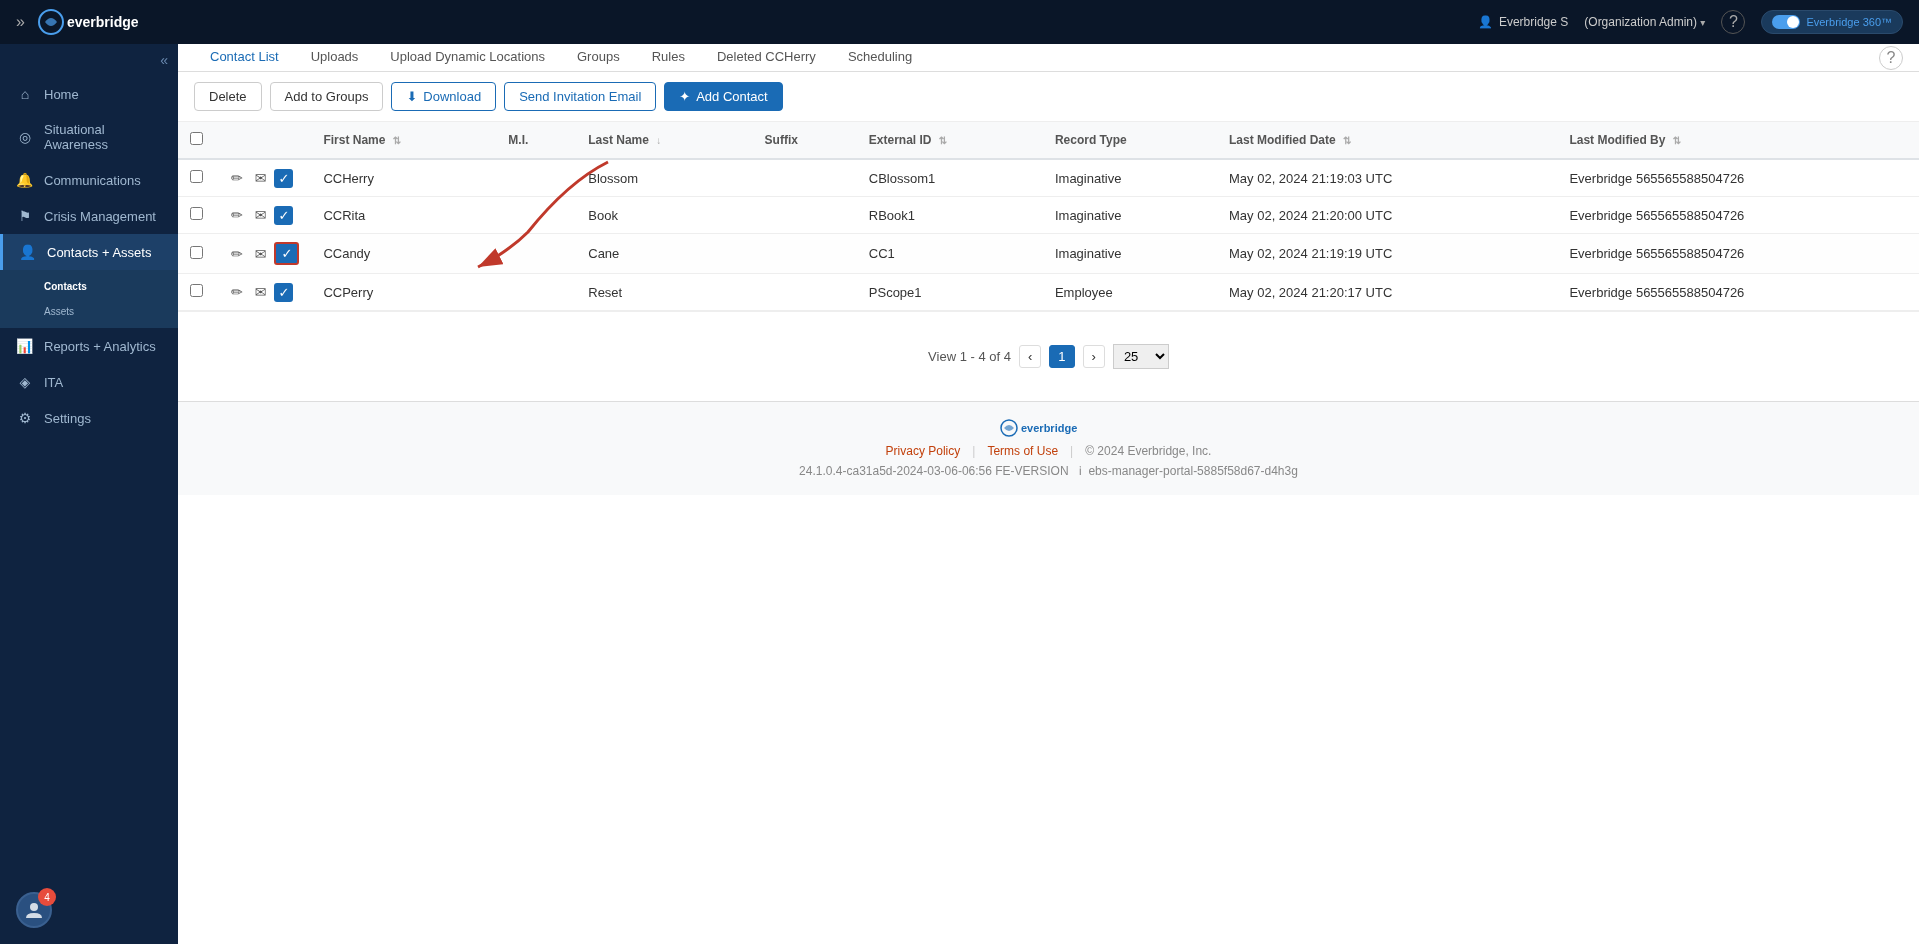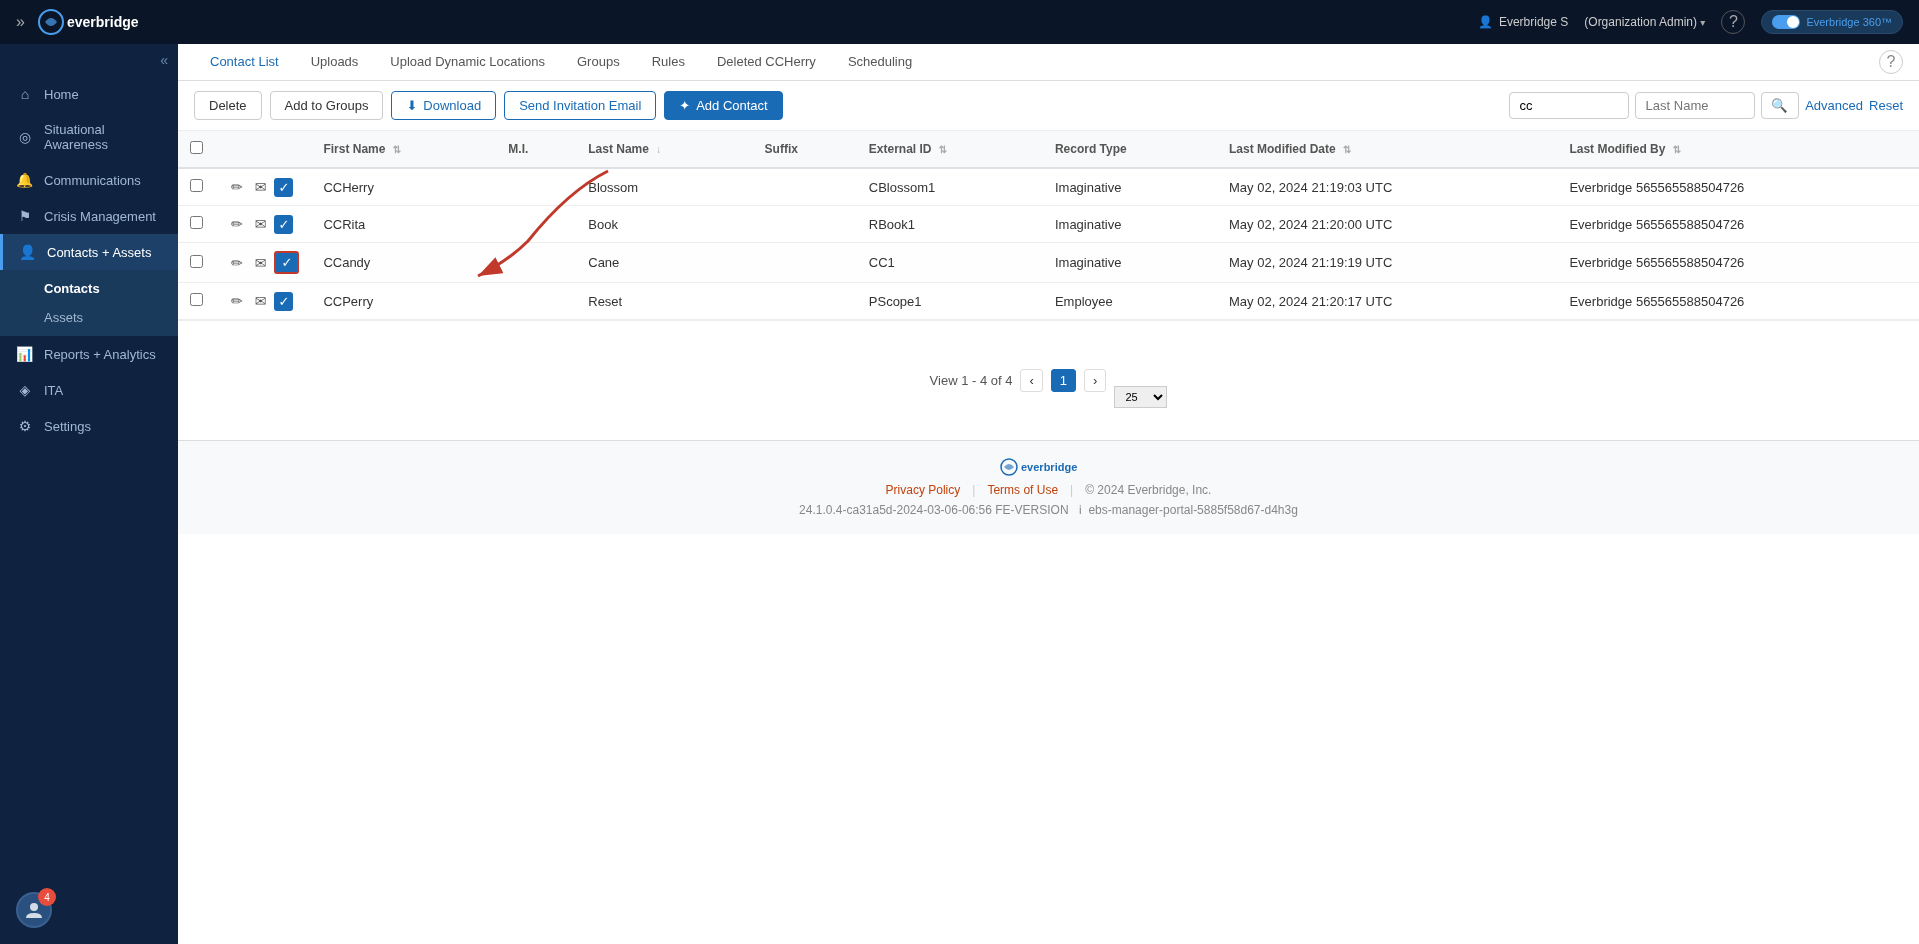--- a/index.html
+++ b/index.html
@@ -51,21 +51,21 @@
       cursor: pointer;
       font-size: 13px;
       transition: background 0.15s;
     }
     .sidebar-item.selected { background: #1d4068; color: white; border-left: 3px solid #4a9eed; }
     .sidebar-icon { width: 18px; text-align: center; font-size: 14px; flex-shrink: 0; }
     .sidebar-sub-item {
       padding: 8px 16px 8px 0;
       color: #a0b8d0;
       cursor: pointer;
-      font-size: 13px;
+      font-size: 10px;
     }
     .sidebar-sub-item.active { color: white; font-weight: 600; }
     .sidebar-bottom { margin-top: auto; padding: 16px; }
     .notification-badge {
       background: #e74c3c;
       color: white;
       border-radius: 50%;
       width: 18px;
       height: 18px;
       font-size: 10px;
@@ -82,21 +82,21 @@
     
     .main-content { flex: 1; display: flex; flex-direction: column; background: white; }
 
     
     .tab-bar {
       background: white;
       border-bottom: 1px solid #ddd;
       display: flex;
       align-items: center;
       padding: 0 16px;
-      height: 37px;
+      height: 28px;
       flex-shrink: 0;
     }
     .tab {
       padding: 12px 16px;
       cursor: pointer;
       color: #555;
       font-size: 13px;
       border-bottom: 2px solid transparent;
       white-space: nowrap;
     }
@@ -172,21 +172,21 @@
       align-items: center;
       justify-content: center;
       padding: 32px;
       gap: 8px;
       font-size: 13px;
       color: #555;
       border-top: 1px solid #eee;
     }
     .page-btn { padding: 3px 8px; border: 1px solid #ddd; border-radius: 3px; cursor: pointer; background: white; font-size: 13px; color: #333; }
     .page-btn.active { background: #1a6bb5; color: white; border-color: #1a6bb5; }
-    .per-page-select { padding: 3px 6px; border: 1px solid #ccc; border-radius: 0; font-size: 11px; cursor: pointer; margin-top: 33px; }
+    .per-page-select { padding: 3px 6px; border: 1px solid #ccc; border-radius: 0; font-size: 13px; cursor: pointer; }
 
     
     .footer {
       background: #f8f9fa;
       border-top: 1px solid #ddd;
       padding: 16px;
       text-align: center;
       font-size: 12px;
       color: #888;
     }
@@ -315,29 +315,20 @@
       <button class="btn btn-outline-primary">
         <span>⬇</span>
         <span>Download</span>
       </button>
       <button class="btn btn-outline-primary">Send Invitation Email</button>
       <button class="btn btn-primary">
         <span>✦</span>
         <span>Add Contact</span>
       </button>
 
-      <div class="search-group">
-        <input type="text" class="search-input" value="cc" style="">
-        <input type="text" class="search-input" placeholder="Last Name" style="">
-        <button class="search-btn">
-          <span>🔍</span>
-        </button>
-        <span class="advanced-link">Advanced</span>
-        <span class="reset-link">Reset</span>
-      </div>
     </div>
 
     <div class="table-wrapper">
 
       <svg style="position:absolute; left:270px; top:30px; width:200px; height:130px; pointer-events:none; z-index:50;">
         <defs>
           <marker id="arrowhead" markerWidth="8" markerHeight="6" refX="8" refY="3" orient="auto">
             <polygon points="0 0, 8 3, 0 6" fill="#c0392b"></polygon>
           </marker>
         </defs>

